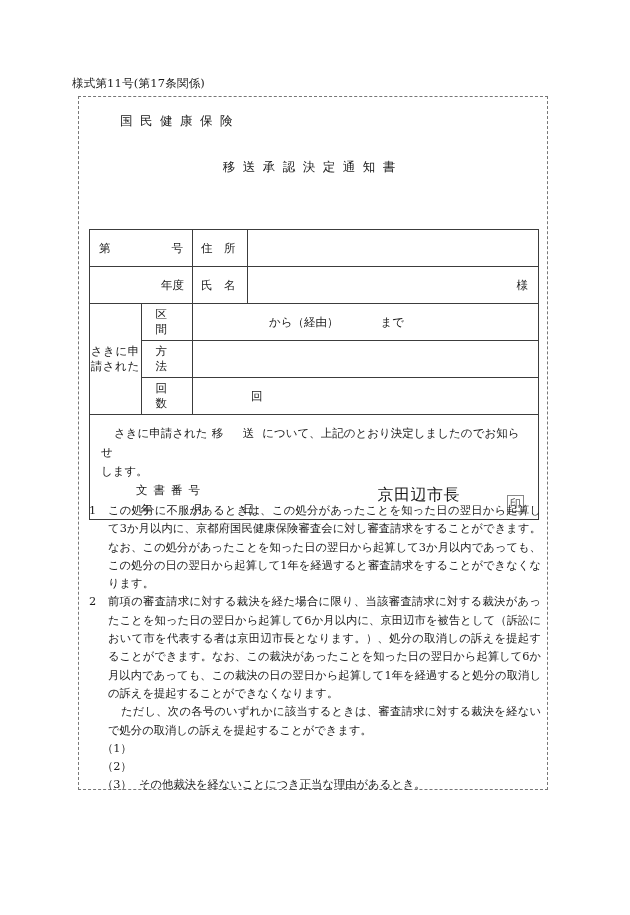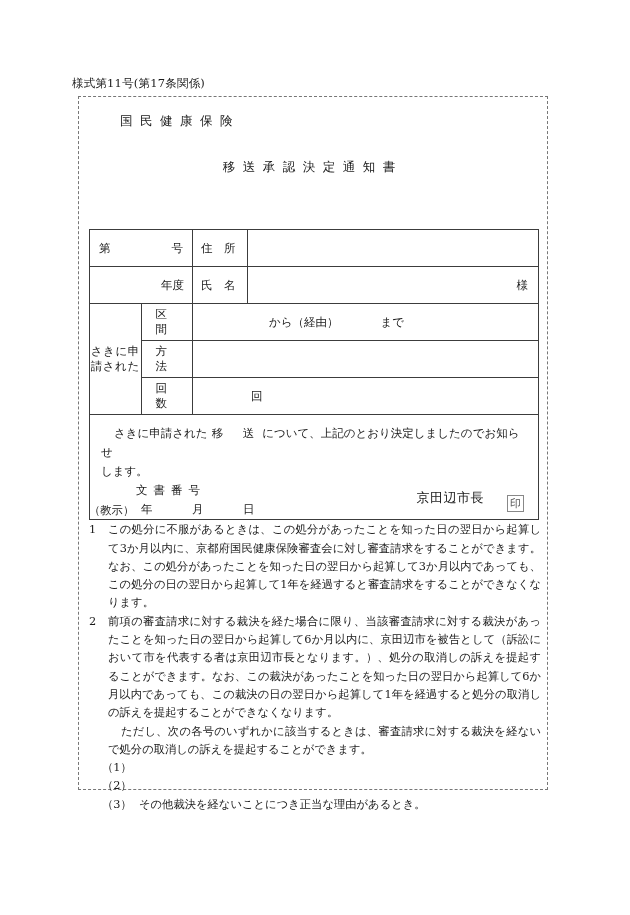--- a/index.html
+++ b/index.html
@@ -138,23 +138,23 @@
   .doc-no {
     margin-left: 35px;
     letter-spacing: 6px;
   }
   .date-line {
     margin-left: 40px;
     letter-spacing: 14px;
   }
   .signer {
     position: absolute;
-    right: 54px;
+    right: 78px;
     bottom: 10px;
-    font-size: 13px;
+    font-size: 16px;
     letter-spacing: 0.5px;
     white-space: nowrap;
   }
   .seal-box {
     position: absolute;
     right: 14px;
     bottom: 7px;
     width: 17px;
     height: 17px;
     border: 1px solid #888;
@@ -286,21 +286,20 @@
             <div class="date-line">年　月　日</div>
             <div class="signer">京田辺市長</div>
             <div class="seal-box">印</div>
           </div>
         </td>
       </tr>
     </tbody>
   </table>
 
   <div class="instructions">
-    <div class="kyoji-head">（教示）</div>
 
     <div class="para">
       <div class="para-num">1</div>
       <div class="para-body">この処分に不服があるときは、この処分があったことを知った日の翌日から起算して3か月以内に、京都府国民健康保険審査会に対し審査請求をすることができます。なお、この処分があったことを知った日の翌日から起算して3か月以内であっても、この処分の日の翌日から起算して1年を経過すると審査請求をすることができなくなります。</div>
     </div>
 
     <div class="para">
       <div class="para-num">2</div>
       <div class="para-body">
         <span>前項の審査請求に対する裁決を経た場合に限り、当該審査請求に対する裁決があったことを知った日の翌日から起算して6か月以内に、京田辺市を被告として（訴訟において市を代表する者は京田辺市長となります。）、処分の取消しの訴えを提起することができます。なお、この裁決があったことを知った日の翌日から起算して6か月以内であっても、この裁決の日の翌日から起算して1年を経過すると処分の取消しの訴えを提起することができなくなります。</span>

